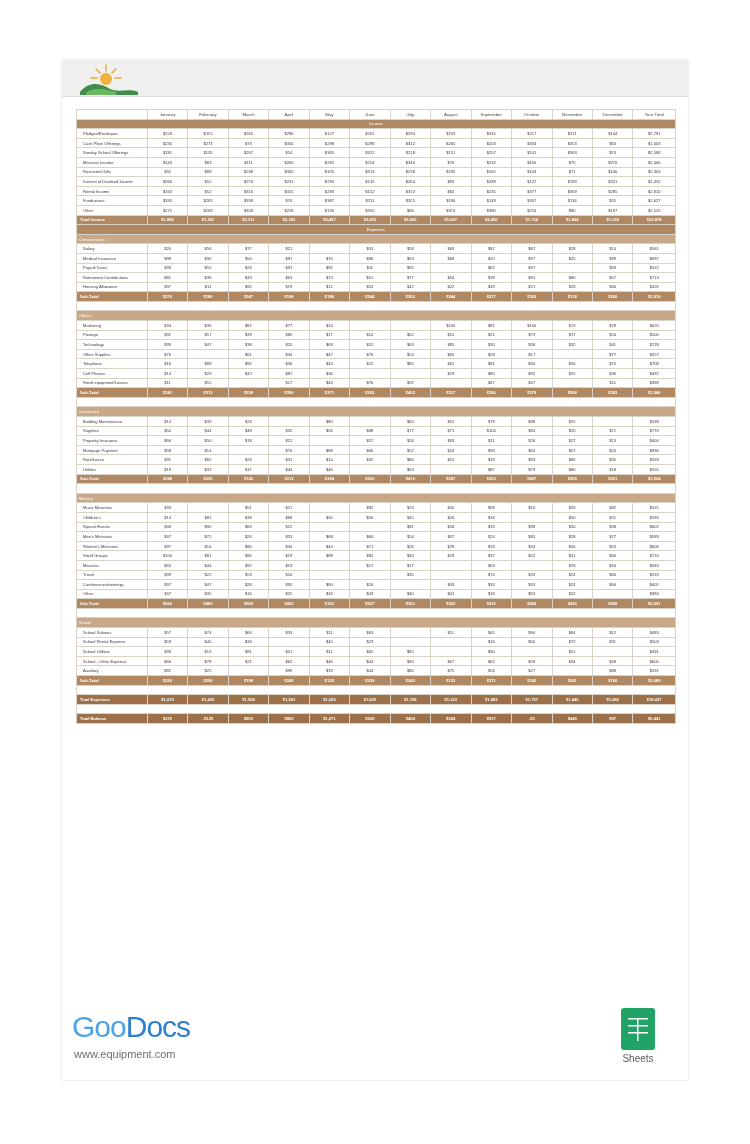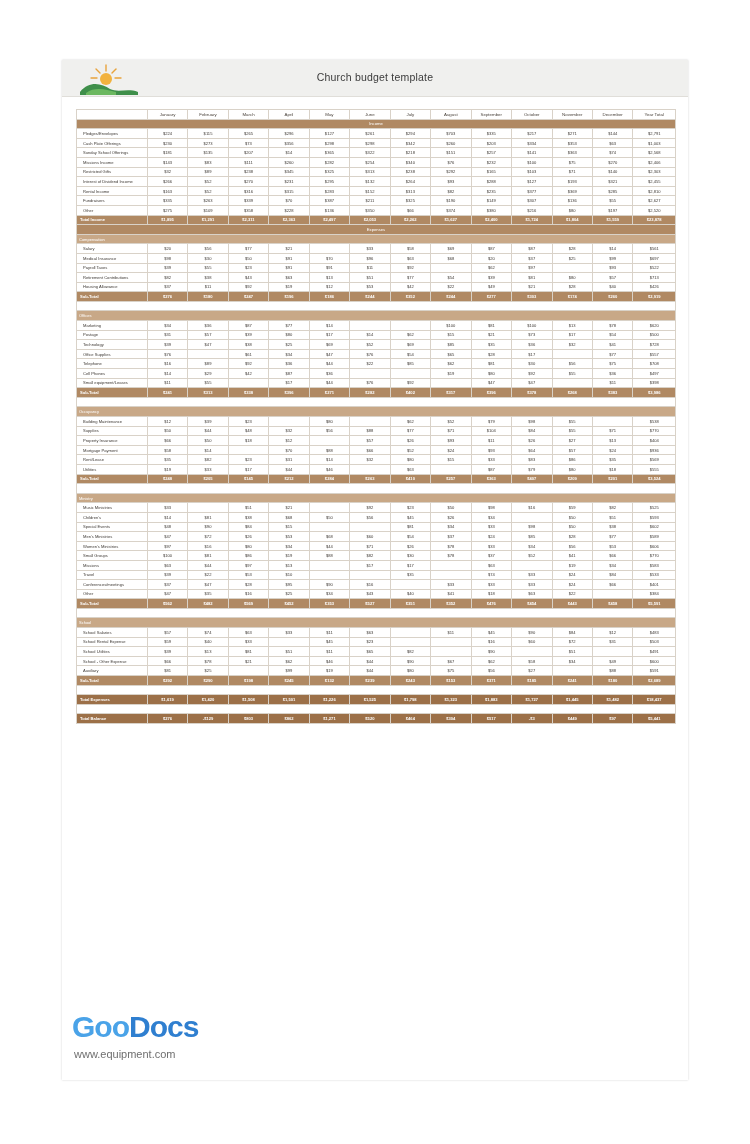--- a/index.html
+++ b/index.html
@@ -124,21 +124,21 @@
     left: 62px;
     top: 1000px;
     width: 626px;
     height: 120px;
   }
   .brand {
     position: absolute;
     left: 10px;
     top: 10px;
     font-size: 30px;
-    font-weight: bold;
+    font-weight: normal;
     letter-spacing: -1px;
     color: #2f7fd0;
   }
   .brand .g2 { color: #4aa3e8; }
   .brand .d { color: #2f7fd0; }
   .site {
     position: absolute;
     left: 12px;
     top: 48px;
     font-size: 11px;
@@ -187,21 +187,20 @@
           <line x1="30" y1="3" x2="30" y2="9"></line>
           <line x1="20" y1="7" x2="24" y2="11"></line>
           <line x1="40" y1="7" x2="36" y2="11"></line>
           <line x1="15" y1="16" x2="21" y2="16"></line>
           <line x1="45" y1="16" x2="39" y2="16"></line>
         </g>
         <circle cx="30" cy="17" r="6" fill="#f2b23e"></circle>
         <path d="M4 30 C14 18, 26 22, 34 27 C42 31, 52 26, 62 30 L62 33 L4 33 Z" fill="#3f8f4a"></path>
         <path d="M10 31 C20 24, 30 28, 40 30 L40 33 L10 33 Z" fill="#6cb860"></path>
       </svg>
-      <div class="doc-title">Church budget template</div>
     </div>
 
     <table class="budget">
       <colgroup>
         <col class="lbl">
           <col class="mon">
           <col class="mon">
           <col class="mon">
           <col class="mon">
           <col class="mon">
@@ -1073,14 +1072,18 @@
             <td class="num">$5,441</td>
           </tr>
         </tbody>
     </table>
 
   </div>
 
   <div class="footer">
     <div class="brand"><span class="g2">Goo</span><span class="d">Docs</span></div>
     <div class="site">www.equipment.com</div>
+    <div class="sheets-badge">
+      <div class="sheets-icon"></div>
+      <div class="sheets-label">Sheets</div>
+    </div>
   </div>
 </div>
 
 </body></html>

